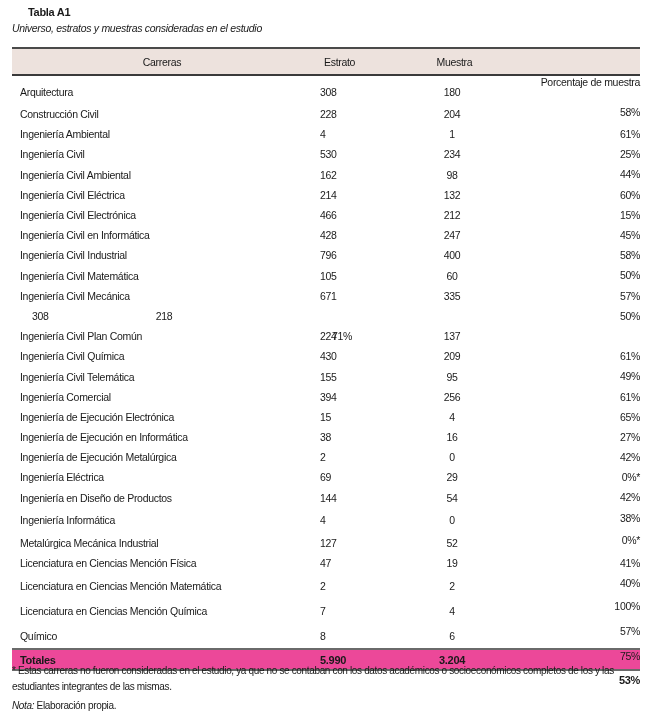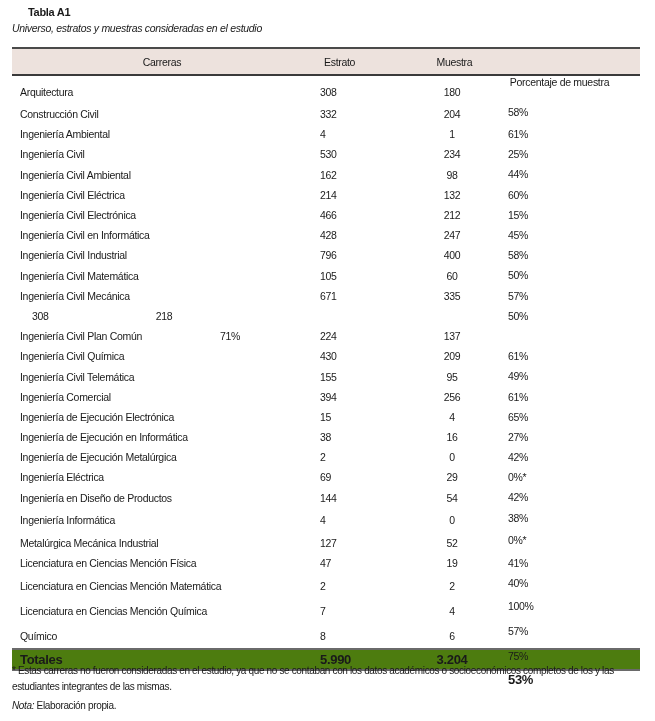--- a/index.html
+++ b/index.html
@@ -21,28 +21,28 @@
   .thead {
     height: 25px; background: #ede2dd;
     border-top: 2px solid #4a4a4a; border-bottom: 2px solid #3a3a3a;
     display: flex; align-items: center;
   }
   .row { display: flex; align-items: center; height: 20.2px; font-size: 10.5px; letter-spacing: -0.3px; }
   .row.tall { height: 25px; }
   .c-name { width: 288px; padding-left: 8px; box-sizing: border-box; }
   .c-est { width: 86px; text-align: left; padding-left: 20px; box-sizing: border-box; }
   .c-mue { width: 110px; text-align: center; padding-left: 22px; box-sizing: border-box; }
-  .c-pct { width: 144px; text-align: left; padding-left: 12px; box-sizing: border-box; margin-top: 40px; }
+  .c-pct { width: 144px; text-align: right; padding-left: 12px; box-sizing: border-box; margin-top: 40px; }
   .thead .c-name { text-align: center; padding-left: 0; margin-left: 8px; }
   .thead div { font-size: 10.5px; letter-spacing: -0.3px; }
   .body { padding-top: 3px; }
   .totals {
-    height: 19px; background: #4d7c0f;
+    height: 19px; background: #ec4899;
     border-top: 2px solid #6a6a6a; border-bottom: 2px solid #6a6a6a;
-    display: flex; align-items: center; font-size: 13px; font-weight: bold; letter-spacing: -0.3px;
+    display: flex; align-items: center; font-size: 11px; font-weight: bold; letter-spacing: -0.3px;
   }
   .note {
     position: absolute; left: 12px; width: 630px;
     font-size: 10px; letter-spacing: -0.35px; line-height: 16px;
   }
   .note em { font-style: italic; }
 </style>
 </head>
 <body>
 
@@ -58,21 +58,21 @@
   </div>
   <div class="body" id="tbody">
       <div class="row tall">
         <div class="c-name">Arquitectura</div>
         <div class="c-est">308</div>
         <div class="c-mue">180</div>
         <div class="c-pct">58%</div>
       </div>
       <div class="row">
         <div class="c-name">Construcción Civil</div>
-        <div class="c-est">332</div>
+        <div class="c-est">228</div>
         <div class="c-mue">204</div>
         <div class="c-pct">61%</div>
       </div>
       <div class="row">
         <div class="c-name">Ingeniería Ambiental</div>
         <div class="c-est">4</div>
         <div class="c-mue">1</div>
         <div class="c-pct">25%</div>
       </div>
       <div class="row">

